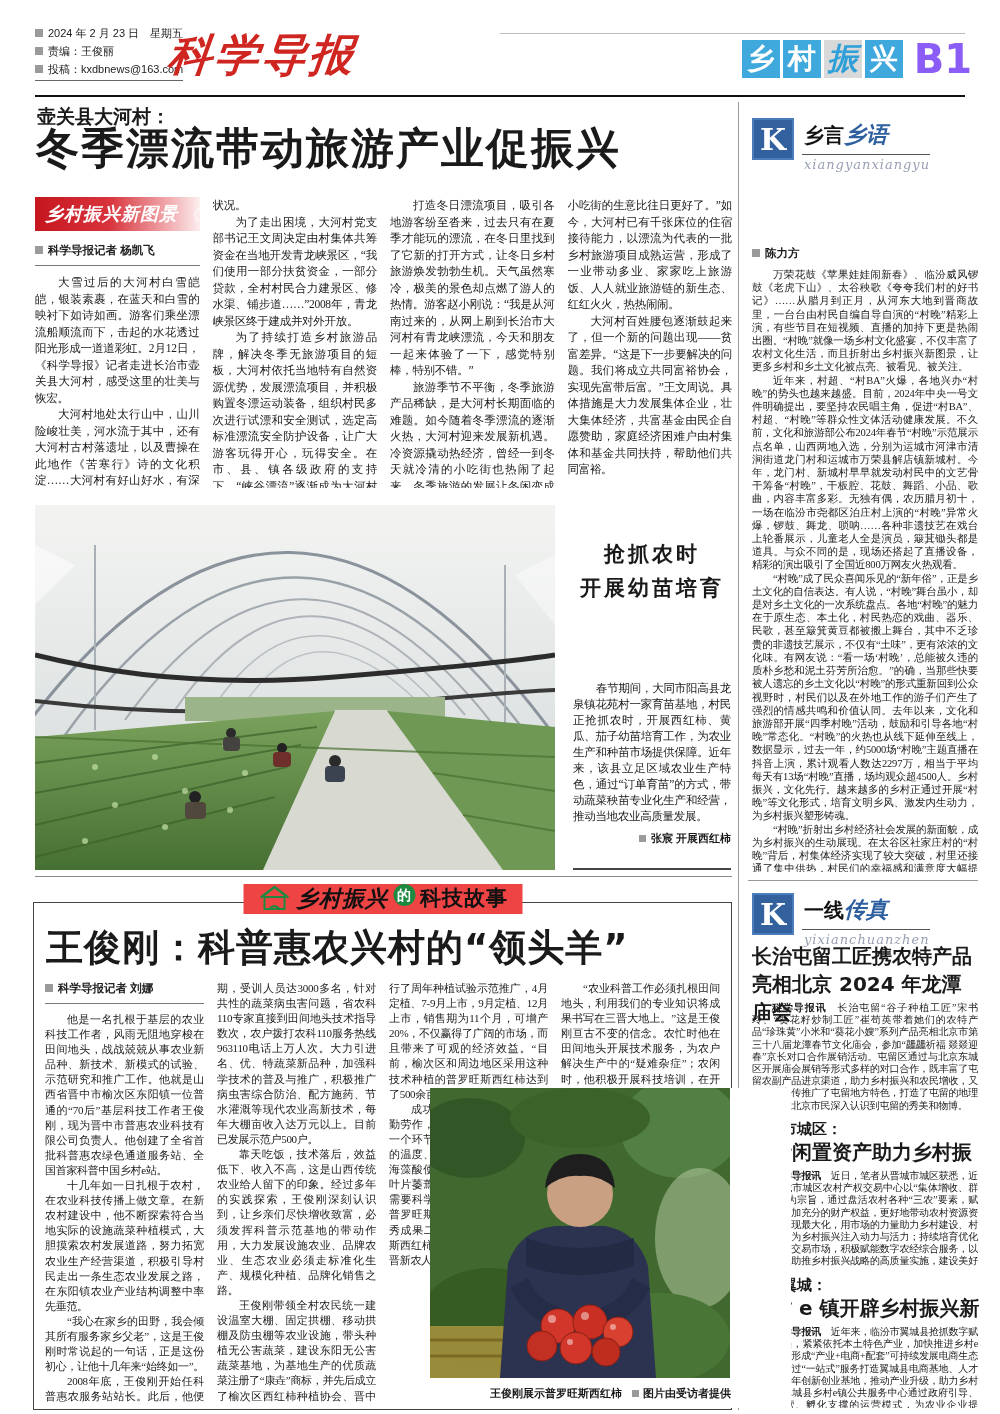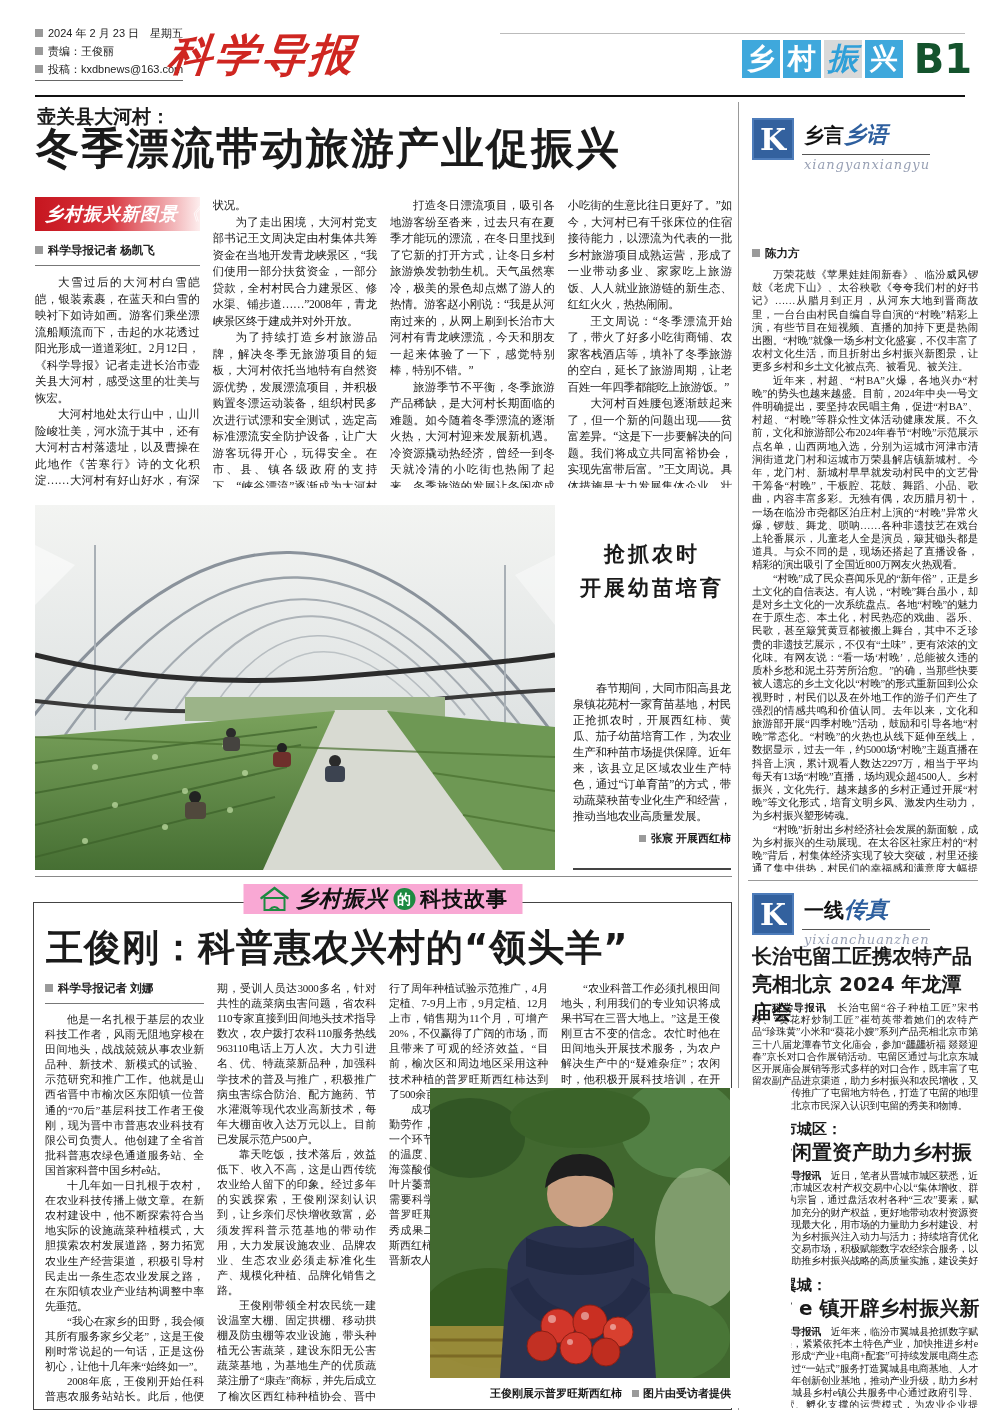--- a/index.html
+++ b/index.html
@@ -10,21 +10,21 @@
   .hdr-info .row{white-space:nowrap;}
   .hdr-info .row.last{border-bottom:1px solid #666;padding-bottom:2px;}
   .bsq{display:inline-block;width:8px;height:8px;background:#9a9a9a;margin-right:5px;vertical-align:0px;}
   .masthead{position:absolute;left:168px;top:26px;font-family:"DejaVu Serif",serif;font-weight:bold;font-style:italic;
             font-size:44px;color:#cf2621;transform:skewX(-6deg);letter-spacing:3px;white-space:nowrap;}
   .topline{position:absolute;left:500px;top:33px;width:465px;height:1px;background:#bbb;}
   .section-banner{position:absolute;right:28px;top:36px;display:flex;align-items:center;gap:3px;}
   .sq{width:38px;height:38px;background:#3fa8dc;color:#fff;display:flex;align-items:center;justify-content:center;
       font:900 28px "DejaVu Sans",sans-serif;}
   .sq.zhen{background:#d9d9d9;color:#2f9fd8;font-family:"DejaVu Serif",serif;font-style:italic;font-size:31px;}
-  .pageno{font:900 40px "DejaVu Sans",sans-serif;color:#14532d;margin-left:8px;}
+  .pageno{font:900 40px "DejaVu Sans",sans-serif;color:#8b5cf6;margin-left:8px;}
   .hdr-rule{position:absolute;left:35px;top:95px;width:930px;height:2px;background:#111;}
   .vdiv{position:absolute;left:738px;top:102px;width:1px;height:1308px;background:#999;}
   
   .kicker{position:absolute;left:37px;top:104px;font:bold 19px "DejaVu Sans",sans-serif;}
   .main-headline{position:absolute;left:36px;top:124px;width:700px;font:900 43px/1.15 "DejaVu Sans",sans-serif;
                  letter-spacing:2px;white-space:nowrap;}
   .main-cols{position:absolute;left:35px;top:197px;width:697px;height:291px;display:flex;gap:13px;}
   .mcol{flex:1;overflow:hidden;font-size:11.5px;line-height:16.5px;text-align:justify;letter-spacing:-0.3px;}
   .para{margin:0;text-indent:2em;}
   .para.cont{text-indent:0;}
@@ -58,22 +58,22 @@
   .right-rule{position:absolute;left:748px;top:880px;width:230px;height:1px;background:#999;}
   .news-headline{position:absolute;left:752px;width:228px;font:900 20px/1.4 "DejaVu Sans",sans-serif;letter-spacing:0px;}
   .news-kicker{position:absolute;left:752px;font:bold 15px "DejaVu Sans",sans-serif;}
   .news-body{position:absolute;left:752px;width:226px;overflow:hidden;font-size:10px;line-height:12.2px;
              text-align:justify;letter-spacing:-0.2px;}
   .news-body p{margin:0;text-indent:2em;}
   .news-body .lead{font-family:"DejaVu Sans",sans-serif;font-weight:bold;}
   .sign{float:right;font-weight:bold;margin-left:8px;}
   
   .sci-box{position:absolute;left:33px;top:902px;width:699px;height:508px;border:1px solid #444;box-sizing:border-box;}
-  .sci-badge{position:absolute;left:50%;top:-19px;transform:translateX(-50%);background:#f9a8d4;padding:0 14px;
-             display:flex;align-items:center;gap:5px;white-space:nowrap;}
+  .sci-badge{position:absolute;left:50%;top:-19px;transform:translateX(-50%);background:#ef4444;padding:0 14px;
+             display:flex;align-items:flex-start;gap:5px;white-space:nowrap;}
   .sci-badge .brush{font:italic 900 22px "DejaVu Serif",serif;color:#111;letter-spacing:1px;}
   .sci-badge .decircle{width:22px;height:22px;border-radius:50%;background:#1d8a41;color:#fff;
                        font:bold 14px/22px "DejaVu Sans",sans-serif;text-align:center;}
   .sci-badge .tech{font:900 21px "DejaVu Sans",sans-serif;color:#111;letter-spacing:1px;}
   .sci-headline{margin:20px 12px 4px;font:900 37px "DejaVu Sans",sans-serif;letter-spacing:1px;white-space:nowrap;}
   .sci-cols{display:flex;gap:13px;margin:8px 11px 0;height:424px;overflow:hidden;}
   .scol{flex:1;overflow:hidden;font-size:11px;line-height:15.1px;text-align:justify;letter-spacing:-0.3px;}
   
   .photo2{position:absolute;left:430px;top:1088px;width:361px;height:320px;background:#fff;z-index:5;}
   .photo2 .cap2{margin-top:4px;text-align:center;font:bold 11px "Liberation Sans",sans-serif;white-space:nowrap;}
@@ -116,21 +116,20 @@
         <p class="para cont">状况。</p>
         <p class="para">为了走出困境，大河村党支部书记王文周决定由村集体共筹资金在当地开发青龙峡景区，“我们使用一部分扶贫资金，一部分贷款，全村村民合力建景区、修水渠、铺步道……”2008年，青龙峡景区终于建成并对外开放。</p>
         <p class="para">为了持续打造乡村旅游品牌，解决冬季无旅游项目的短板，大河村依托当地特有自然资源优势，发展漂流项目，并积极购置冬漂运动装备，组织村民多次进行试漂和安全测试，选定高标准漂流安全防护设备，让广大游客玩得开心，玩得安全。在市、县、镇各级政府的支持下，“峡谷漂流”逐渐成为大河村的旅游招牌。随着游客增加，村集体收入也增加了。全村269户819人，年人均纯收入由2005年的800元增长到现在的2万多元。</p>
       </div>
     <div class="mcol">
         <p class="para">打造冬日漂流项目，吸引各地游客纷至沓来，过去只有在夏季才能玩的漂流，在冬日里找到了它新的打开方式，让冬日乡村旅游焕发勃勃生机。天气虽然寒冷，极美的景色却点燃了游人的热情。游客赵小刚说：“我是从河南过来的，从网上刷到长治市大河村有青龙峡漂流，今天和朋友一起来体验了一下，感觉特别棒，特别不错。”</p>
         <p class="para">旅游季节不平衡，冬季旅游产品稀缺，是大河村长期面临的难题。如今随着冬季漂流的逐渐火热，大河村迎来发展新机遇。冷资源撬动热经济，曾经一到冬天就冷清的小吃街也热闹了起来，冬季旅游的发展让冬闲变成了冬忙。小吃街商铺老板元连英说：“往年的小吃街过了国庆节就没人了，今年冬漂推出以后，小吃街游客多了，也红火起来了，</p>
       </div>
     <div class="mcol">
         <p class="para cont">小吃街的生意比往日更好了。”如今，大河村已有千张床位的住宿接待能力，以漂流为代表的一批乡村旅游项目成熟运营，形成了一业带动多业、家家吃上旅游饭、人人就业旅游链的新生态、红红火火，热热闹闹。</p>
-        <p class="para">王文周说：“冬季漂流开始了，带火了好多小吃街商铺、农家客栈酒店等，填补了冬季旅游的空白，延长了旅游周期，让老百姓一年四季都能吃上旅游饭。”</p>
         <p class="para">大河村百姓腰包逐渐鼓起来了，但一个新的问题出现——贫富差异。“这是下一步要解决的问题。我们将成立共同富裕协会，实现先富带后富。”王文周说。具体措施是大力发展集体企业，壮大集体经济，共富基金由民企自愿赞助，家庭经济困难户由村集体和基金共同扶持，帮助他们共同富裕。</p>
       </div>
   </div>
 
   <div class="photo1">
     <svg width="520" height="365" viewBox="0 0 520 365">
       <defs>
         <linearGradient id="skyg" x1="0" y1="0" x2="0" y2="1">
           <stop offset="0" stop-color="#f3f4f2"></stop>
             <stop offset="0.6" stop-color="#dfe3e3"></stop>

